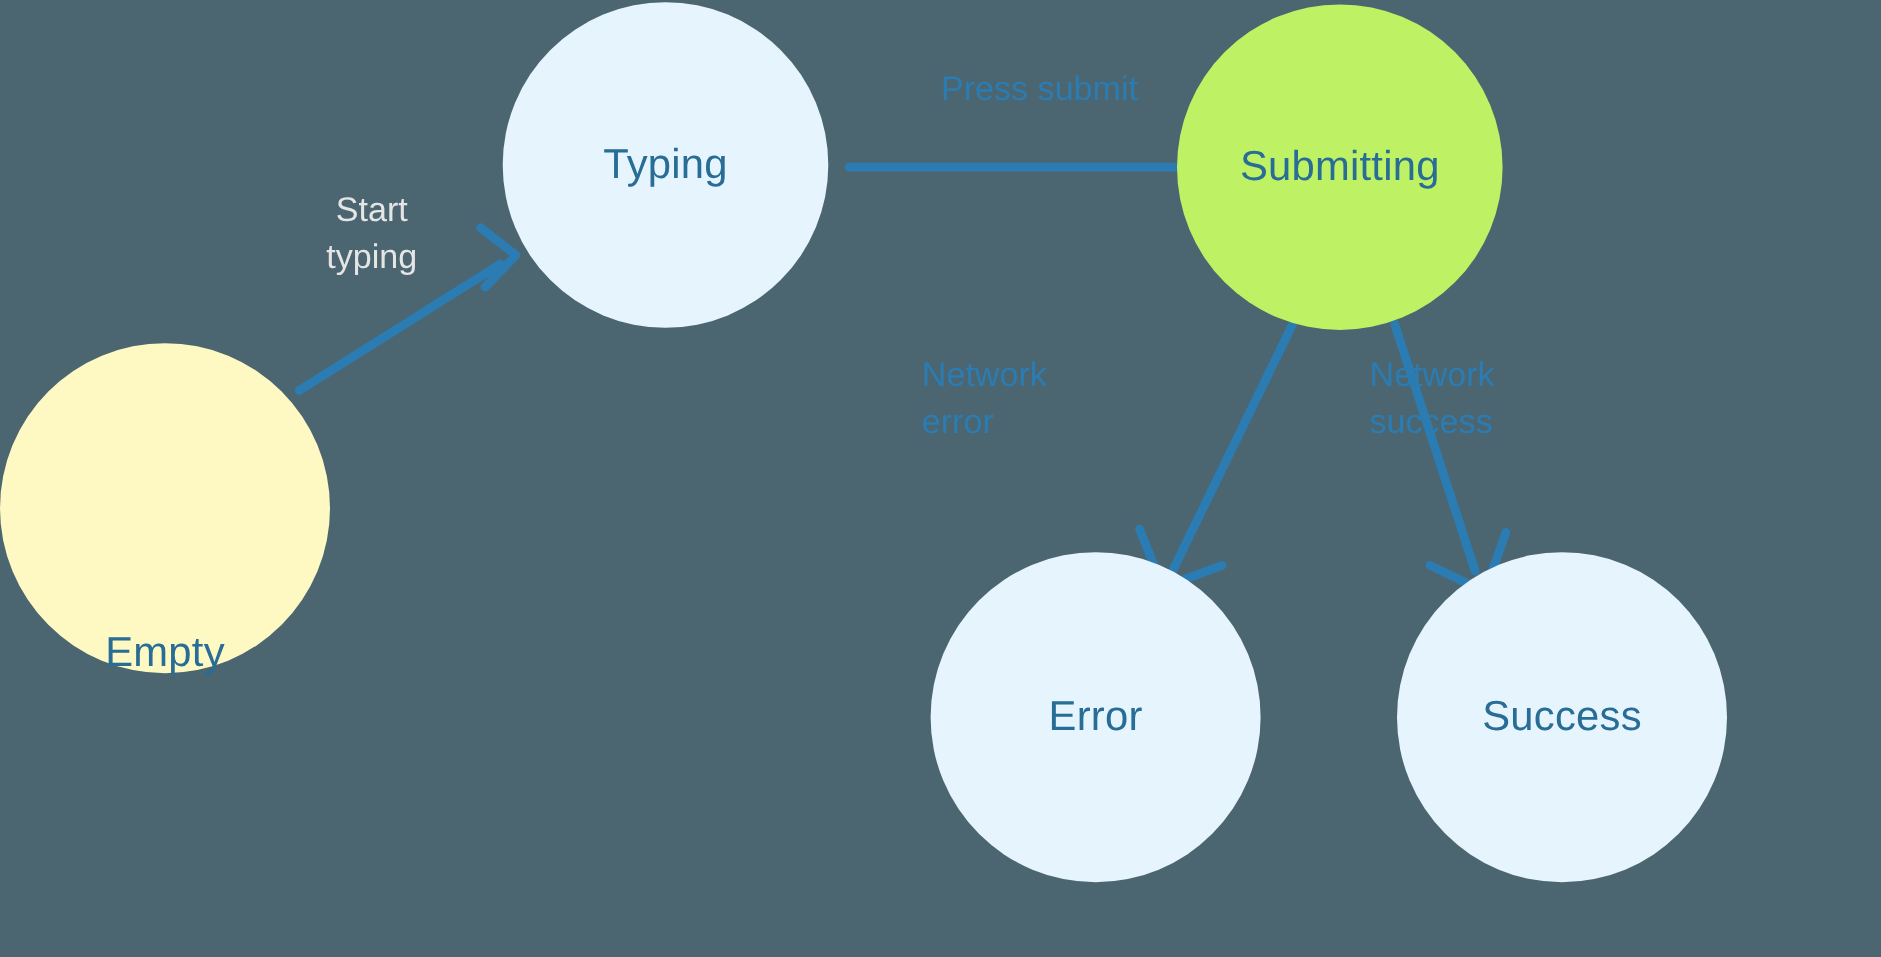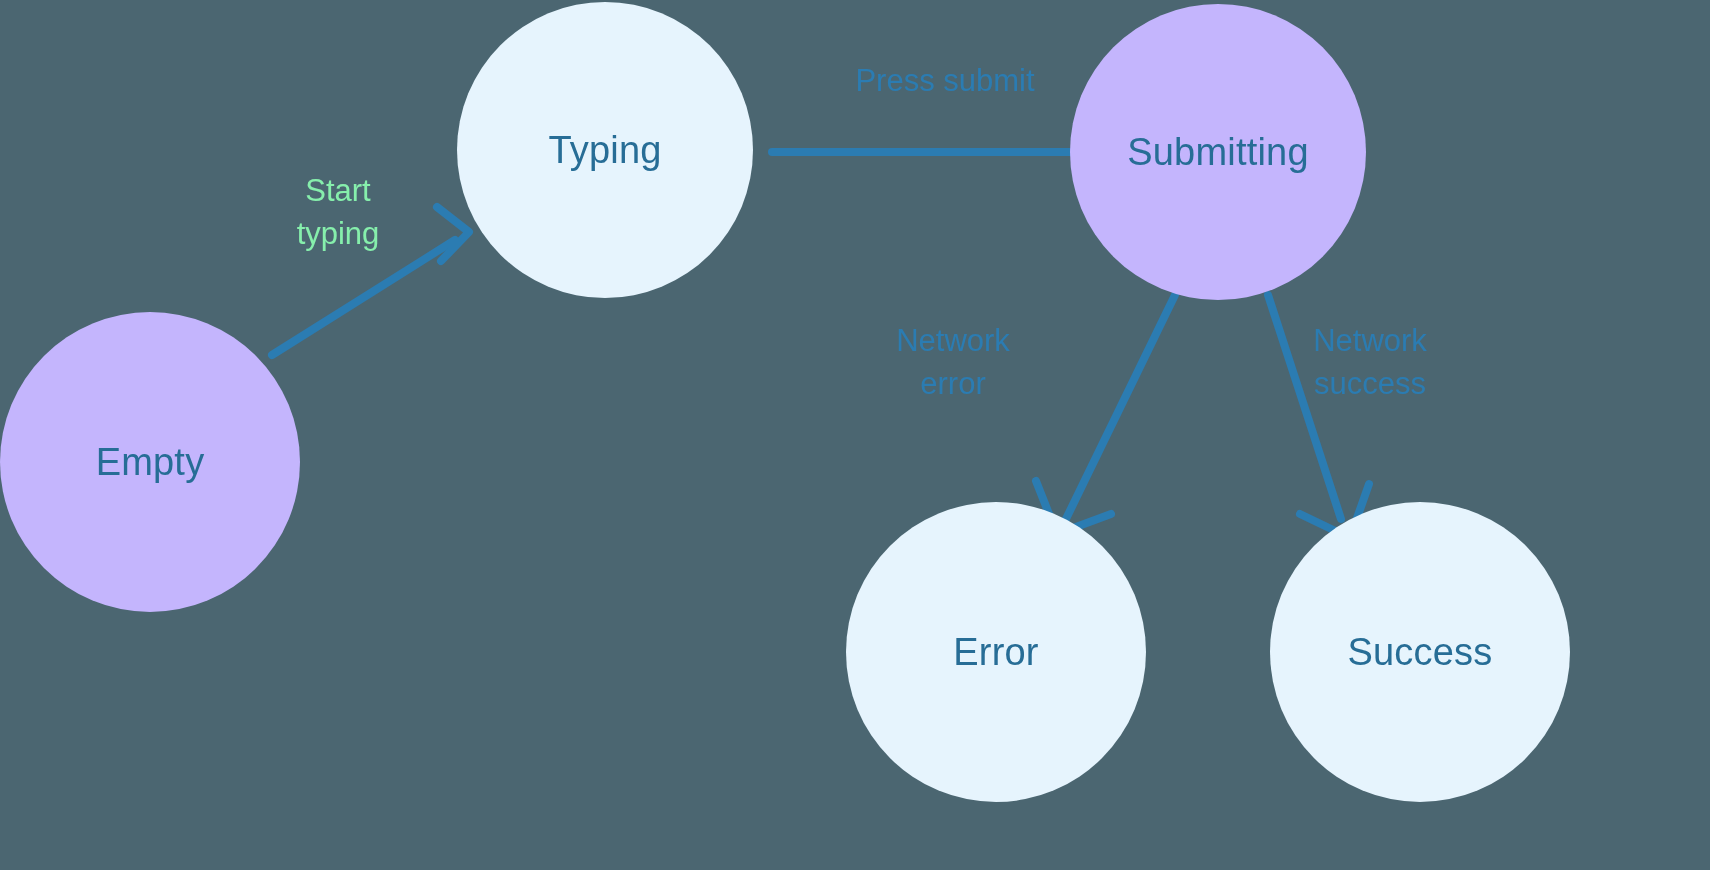--- a/index.html
+++ b/index.html
@@ -47,21 +47,21 @@
   }
   .edge-label {
     position: absolute;
     color: #2b7cb2;
     font-size: 31px;
     font-weight: 400;
     line-height: 1.38;
     white-space: pre-line;
     user-select: none;
   }
-  .edge-label.align-right  { text-align: center; }
+  .edge-label.align-right  { text-align: left; }
   .edge-label.align-center { text-align: center; }
 </style>
 </head>
 <body>
 
 <div id="diagram-root" style="background: rgb(75, 102, 113);">
 
   <svg id="diagram-svg" viewBox="0 0 1710 870" xmlns="http://www.w3.org/2000/svg">
 
     <g>
@@ -78,41 +78,41 @@
       <line x1="1175" y1="295" x2="1064" y2="523" stroke="#2b7cb2" stroke-width="8" stroke-linecap="round"></line>
       <polyline points="1036,481 1057,534 1111,514" fill="none" stroke="#2b7cb2" stroke-width="8" stroke-linecap="round" stroke-linejoin="round"></polyline>
     </g>
 
     <g>
       <line x1="1268" y1="295" x2="1341" y2="519" stroke="#2b7cb2" stroke-width="8" stroke-linecap="round"></line>
       <polyline points="1300,514 1350,538 1369,484" fill="none" stroke="#2b7cb2" stroke-width="8" stroke-linecap="round" stroke-linejoin="round"></polyline>
     </g>
   </svg>
 
-  <div class="state-node" id="node-empty" style="left: 0px; top: 312px; width: 300px; height: 300px; background: #c4b5fd;">
+  <div class="state-node" id="node-empty" style="left: 0px; top: 312px; width: 300px; height: 300px; background: #fef9c3; align-items: flex-end;">
     <span class="state-label" style="color: rgb(39, 109, 150);">Empty</span>
   </div>
 
   <div class="state-node" id="node-typing" style="left: 457px; top: 2px; width: 296px; height: 296px; background: rgb(230, 244, 253);">
     <span class="state-label" style="color: rgb(39, 109, 150);">Typing</span>
   </div>
 
-  <div class="state-node" id="node-submitting" style="left: 1070px; top: 4px; width: 296px; height: 296px; background: #c4b5fd;">
+  <div class="state-node" id="node-submitting" style="left: 1070px; top: 4px; width: 296px; height: 296px; background: #bef264;">
     <span class="state-label" style="color: rgb(39, 109, 150);">Submitting</span>
   </div>
 
   <div class="state-node" id="node-error" style="left: 846px; top: 502px; width: 300px; height: 300px; background: rgb(230, 244, 253);">
     <span class="state-label" style="color: rgb(39, 109, 150);">Error</span>
   </div>
 
   <div class="state-node" id="node-success" style="left: 1270px; top: 502px; width: 300px; height: 300px; background: rgb(230, 244, 253);">
     <span class="state-label" style="color: rgb(39, 109, 150);">Success</span>
   </div>
 
-  <div class="edge-label align-center" id="label-start-typing" style="left: 248px; top: 170px; width: 180px; color: #86efac;">Start
+  <div class="edge-label align-center" id="label-start-typing" style="left: 248px; top: 170px; width: 180px; color: #e5e5e5;">Start
 typing</div>
 
   <div class="edge-label align-center" id="label-press-submit" style="left: 780px; top: 60px; width: 330px; color: rgb(43, 124, 178);">Press submit</div>
 
   <div class="edge-label align-right" id="label-network-error" style="left: 838px; top: 320px; width: 230px; color: rgb(43, 124, 178);">Network
 error</div>
 
   <div class="edge-label align-right" id="label-network-success" style="left: 1245px; top: 320px; width: 250px; color: rgb(43, 124, 178);">Network
 success</div>
 

